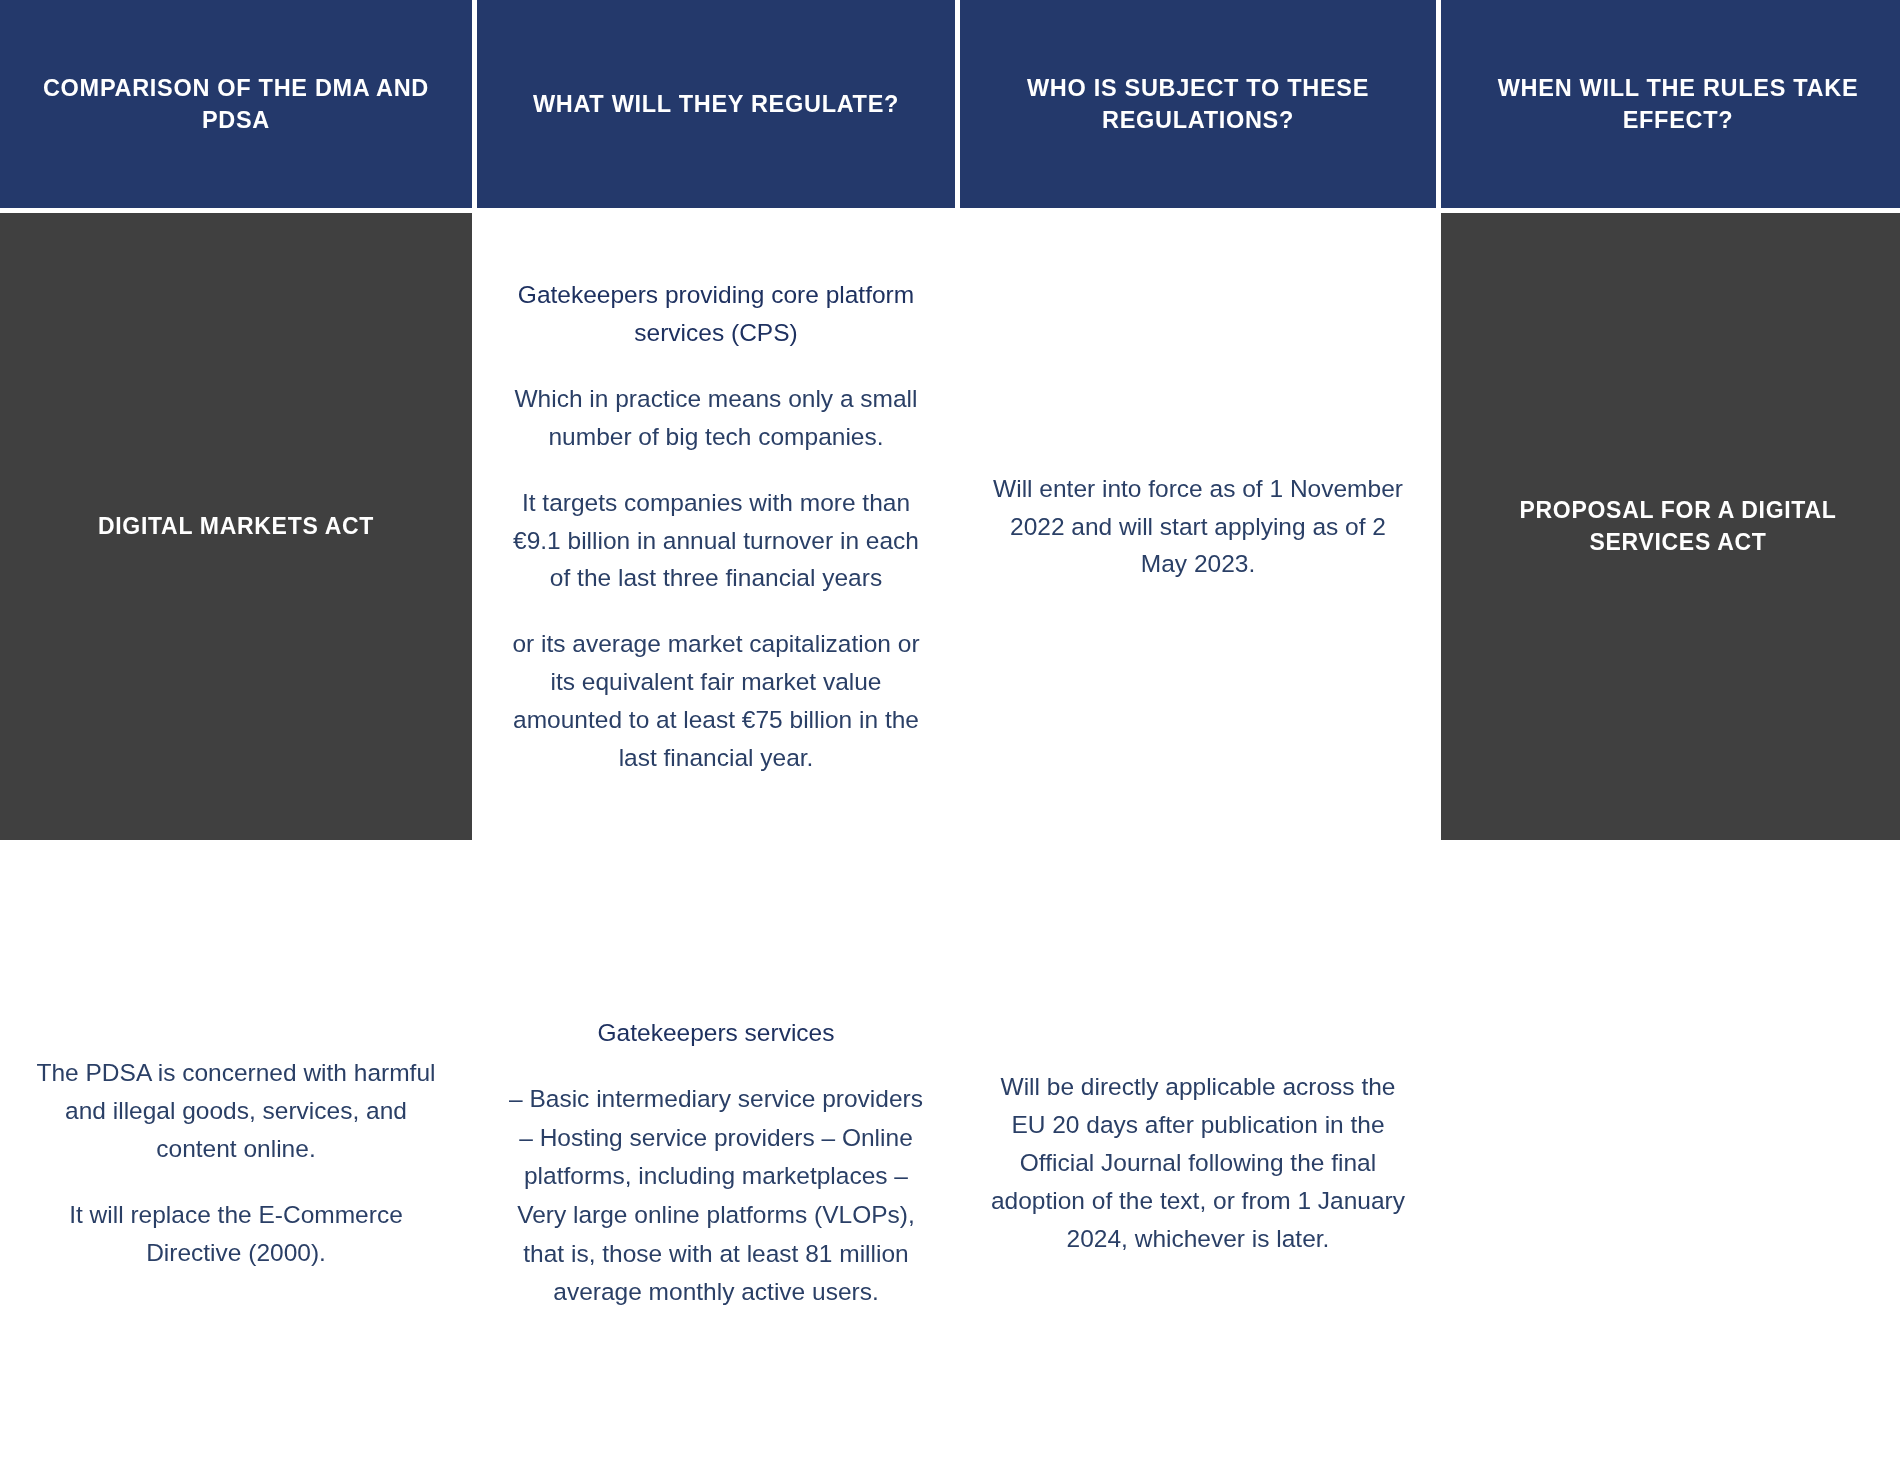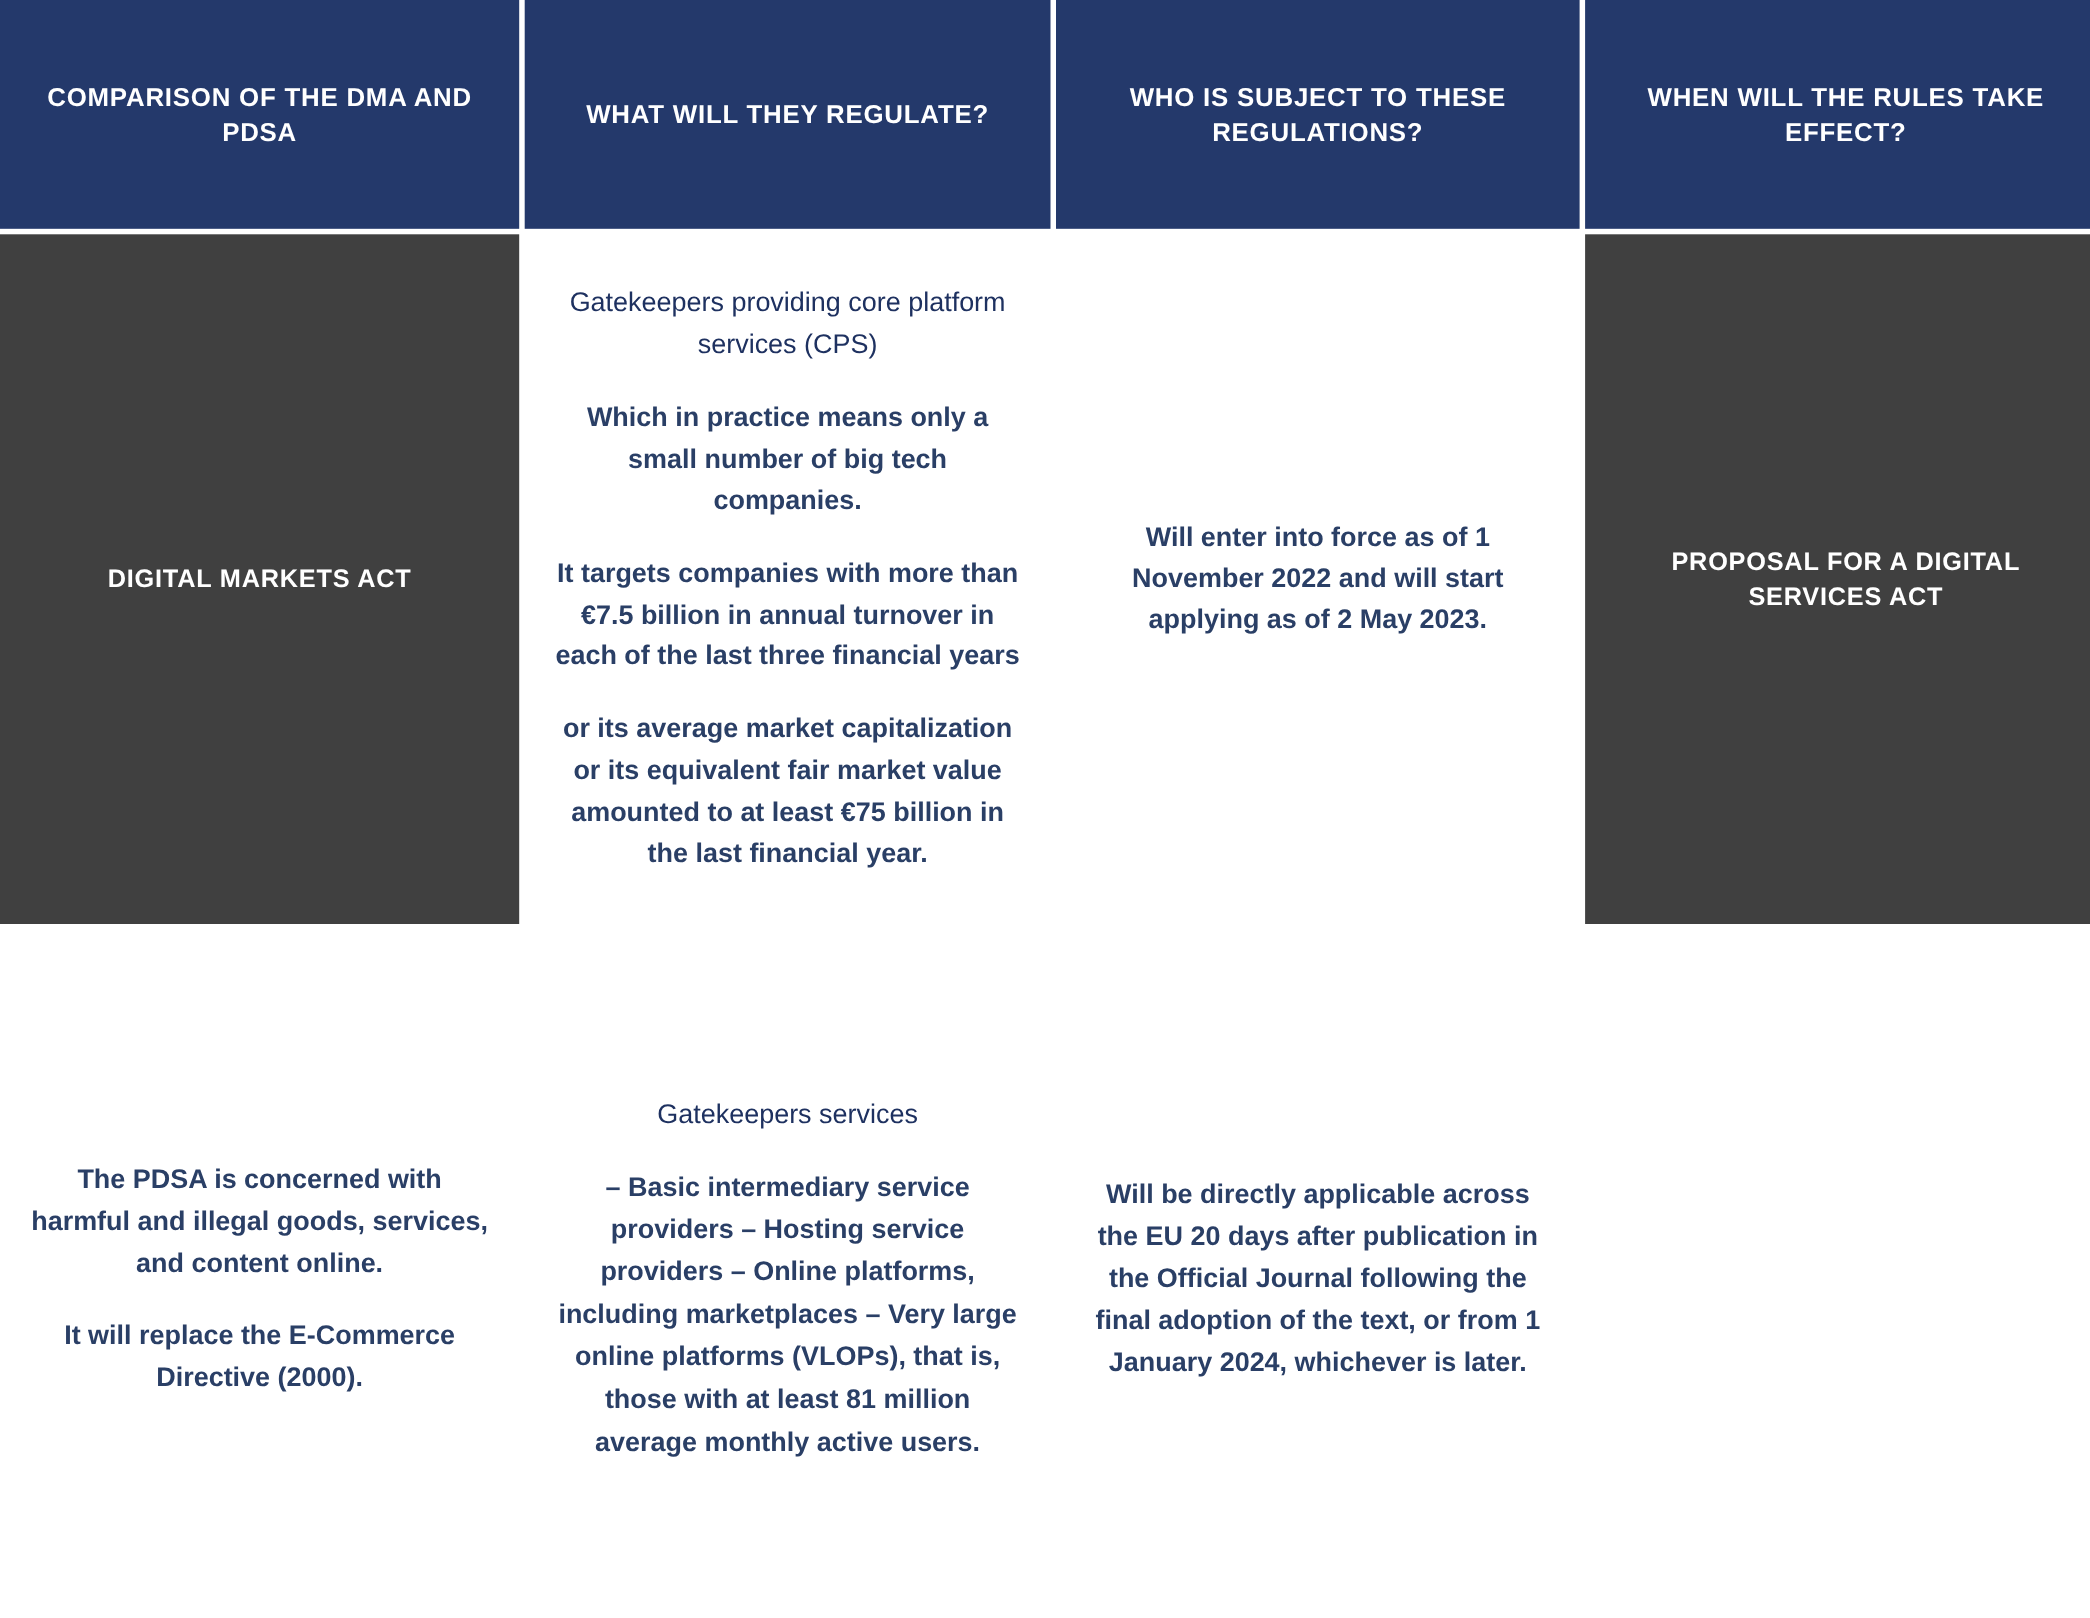--- a/index.html
+++ b/index.html
@@ -70,21 +70,20 @@
     padding: 16px 26px;
     color: #26395f;
   }
 
   .body-cell p {
     margin: 0;
     font-size: 24.5px;
     line-height: 1.55;
     color: #2a3f66;
     max-width: 100%;
-    font-weight: bold;
   }
   .body-cell p + p {
     margin-top: 28px;
   }
   .body-cell p.strong {
     font-weight: normal;
     color: #1e3160;
   }
   .body-cell p.list {
     line-height: 1.58;
@@ -109,21 +108,21 @@
   </div>
 
   <div class="cell rowlabel-cell row-dma">
     <div class="cell-title">DIGITAL MARKETS ACT</div>
   </div>
 
 
   <div class="cell body-cell row-dma">
     <p class="strong">Gatekeepers providing core platform services (CPS)</p>
     <p>Which in practice means only a small number of big tech companies.</p>
-    <p>It targets companies with more than €7.5 billion in annual turnover in each of the last three financial years</p>
+    <p>It targets companies with more than €9.1 billion in annual turnover in each of the last three financial years</p>
     <p>or its average market capitalization or its equivalent fair market value amounted to at least €75 billion in the last financial year.</p>
   </div>
 
   <div class="cell body-cell row-dma">
     <p>Will enter into force as of 1 November 2022 and will start applying as of 2 May 2023.</p>
   </div>
 
   <div class="cell rowlabel-cell row-dsa">
     <div class="cell-title">PROPOSAL FOR A DIGITAL SERVICES ACT</div>
   </div>

